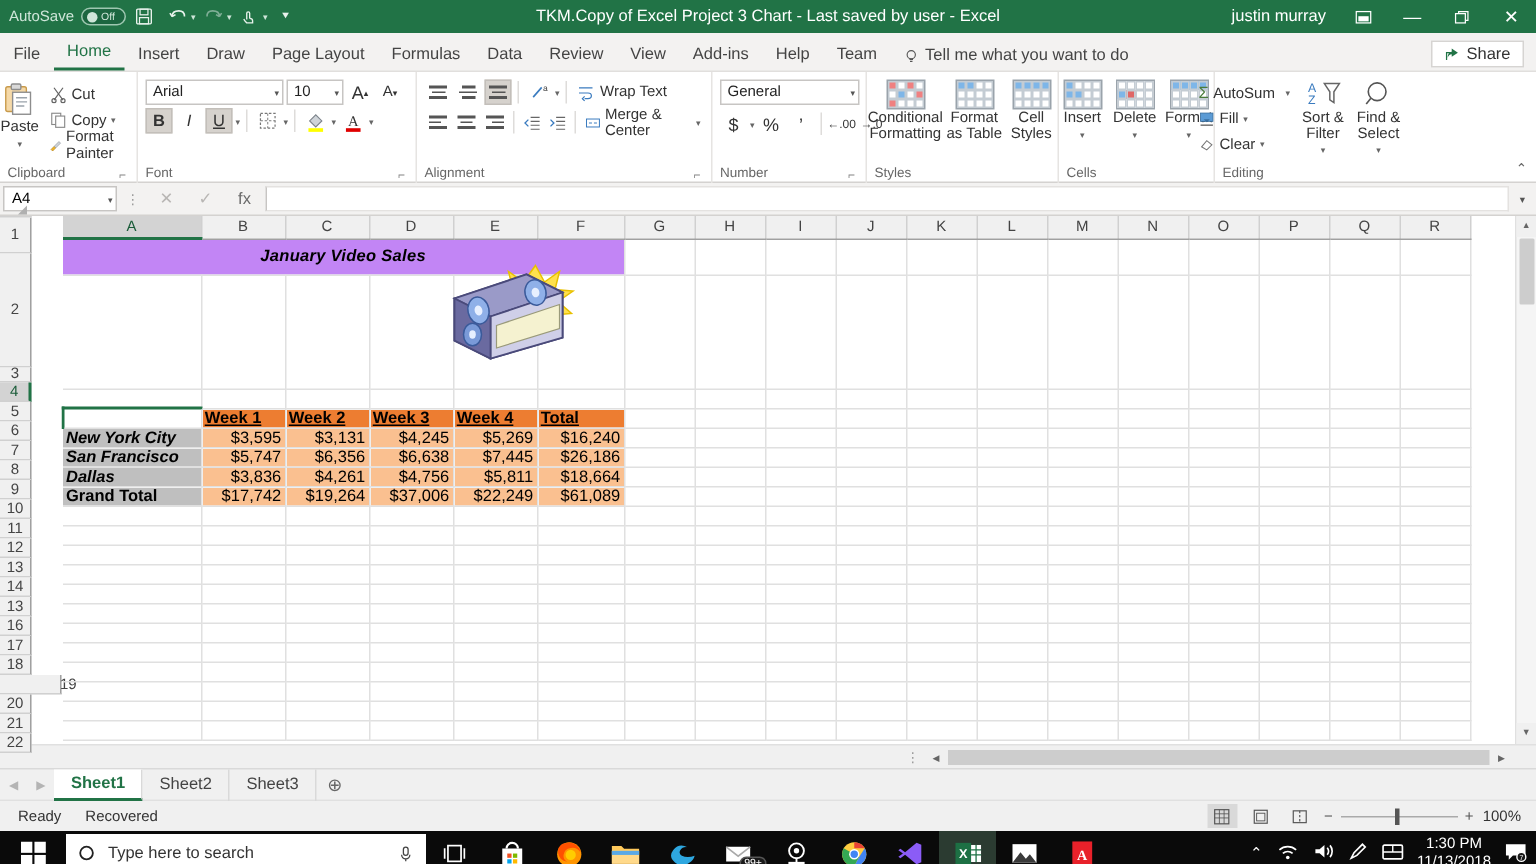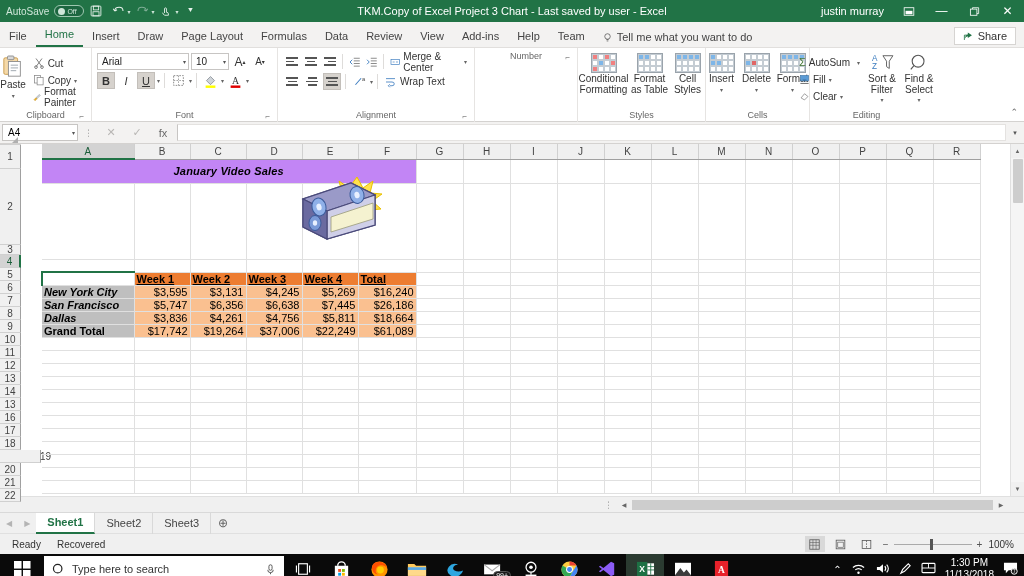--- a/index.html
+++ b/index.html
@@ -23,21 +23,21 @@
   
   .tabsrow { height:26px; background:#f3f2f1; display:flex; align-items:flex-end; position:relative; border-bottom:1px solid #e1dfdd; }
   .tab { padding:4px 9px 5px; font-size:11px; color:#444; }
   .tab.active { color:#217346; border-bottom:2px solid #217346; font-weight:normal; }
   .tellme { display:flex; align-items:center; gap:4px; padding:4px 8px; font-size:11px; color:#444; }
   .share { margin-left:auto; margin-right:8px; margin-bottom:2px; display:flex; align-items:center; gap:4px; font-size:11px; color:#333; border:1px solid #d6d4d2; padding:2px 8px; background:#fff; }
 
   
   .ribbon { height:74px; background:#fff; border-bottom:1px solid #d4d2d0; display:flex; position:relative; }
   .rgroup { display:flex; flex-direction:column; align-items:center; justify-content:space-between; border-right:1px solid #e6e4e2; padding:3px 5px 0; position:relative; height:74px; }
-  .rgroup .glabel { font-size:9px; color:#666; padding-bottom:2px; width:100%; text-align:center; position:relative; }
+  .rgroup .glabel { font-size:9px; color:#666; padding-bottom:2px; width:100%; text-align:left; position:relative; }
   .glabel .launcher { position:absolute; right:2px; bottom:1px; font-size:8px; color:#888; }
   .gbody { display:flex; align-items:flex-start; gap:3px; flex:1; padding-top:2px; }
   .bigbtn { display:flex; flex-direction:column; align-items:center; width:40px; font-size:10px; color:#333; gap:1px; }
   .bigbtn .lbl { text-align:center; line-height:1.05; }
   .smbtn { display:flex; align-items:center; gap:3px; font-size:10px; color:#333; padding:1px 2px; height:16px; }
   .col { display:flex; flex-direction:column; gap:1px; }
 
   .fontbox { display:flex; align-items:center; gap:2px; }
   .inputbox { border:1px solid #c7c5c3; height:17px; background:#fff; display:flex; align-items:center; padding:0 2px 0 4px; font-size:10px; color:#222; }
   .inputbox .arr { margin-left:auto; font-size:6px; color:#555; padding-left:4px; }
@@ -296,20 +296,59 @@
       </div>
     </div>
     <div class="glabel">
       <span>Font</span>
       <span class="launcher">⌐</span>
     </div>
   </div>
 
   <div class="rgroup" style="width:197px;">
     <div class="gbody" style="flex-direction:column; gap:3px; align-items:flex-start; width:100%;">
+      <div class="fontbox">
+        <span class="fbtn">
+            <span class="align-ic">
+              <i style="width:12px"></i>
+              <i style="width:9px"></i>
+              <i style="width:12px"></i>
+            </span>
+          </span>
+        <span class="fbtn">
+            <span class="align-ic">
+              <i style="width:9px"></i>
+              <i style="width:12px"></i>
+              <i style="width:9px"></i>
+            </span>
+          </span>
+        <span class="fbtn on">
+            <span class="align-ic">
+              <i style="width:12px"></i>
+              <i style="width:9px"></i>
+              <i style="width:12px"></i>
+            </span>
+          </span>
+        <span class="sep"></span>
+        <span class="fbtn">
+          <svg width="13" height="13" viewBox="0 0 16 16">
+              <path d="M3 12 L10 4" stroke="#3a7bbf" stroke-width="1.3"></path>
+              <text x="11" y="7" font-size="7" fill="#444" font-family="Liberation Sans, sans-serif">a</text>
+            </svg>
+        </span>
+        <span style="font-size:6px;color:#666;">▾</span>
+        <span class="sep"></span>
+        <span class="smbtn">
+          <svg width="13" height="12" viewBox="0 0 16 16">
+              <path d="M2 3.5 h12 M2 8 h8 q3 0 3 2.5 t-3 2.5 H7" stroke="#3a7bbf" stroke-width="1.1" fill="none"></path>
+              <path d="M7 11 L5 13 L7 15" stroke="#3a7bbf" stroke-width="1.1" fill="none"></path>
+            </svg>
+          <span>Wrap Text</span>
+        </span>
+      </div>
       <div class="fontbox">
         <span class="fbtn">
             <span class="align-ic">
               <i style="width:12px"></i>
               <i style="width:8px;margin-right:4px"></i>
               <i style="width:12px"></i>
             </span>
           </span>
         <span class="fbtn">
             <span class="align-ic">
@@ -341,67 +380,43 @@
         <span class="sep"></span>
         <span class="smbtn">
           <svg width="13" height="12" viewBox="0 0 16 16">
               <rect x="1.5" y="4" width="13" height="8" fill="#fff" stroke="#3a7bbf" stroke-width="1"></rect>
               <path d="M4 8 h3 M9 8 h3" stroke="#3a7bbf" stroke-width="1"></path>
             </svg>
           <span>Merge &amp; Center</span>
           <span style="font-size:6px;color:#666;">▾</span>
         </span>
       </div>
-      <div class="fontbox">
-        <span class="fbtn">
-            <span class="align-ic">
-              <i style="width:12px"></i>
-              <i style="width:9px"></i>
-              <i style="width:12px"></i>
-            </span>
-          </span>
-        <span class="fbtn">
-            <span class="align-ic">
-              <i style="width:9px"></i>
-              <i style="width:12px"></i>
-              <i style="width:9px"></i>
-            </span>
-          </span>
-        <span class="fbtn on">
-            <span class="align-ic">
-              <i style="width:12px"></i>
-              <i style="width:9px"></i>
-              <i style="width:12px"></i>
-            </span>
-          </span>
-        <span class="sep"></span>
-        <span class="fbtn">
-          <svg width="13" height="13" viewBox="0 0 16 16">
-              <path d="M3 12 L10 4" stroke="#3a7bbf" stroke-width="1.3"></path>
-              <text x="11" y="7" font-size="7" fill="#444" font-family="Liberation Sans, sans-serif">a</text>
-            </svg>
-        </span>
-        <span style="font-size:6px;color:#666;">▾</span>
-        <span class="sep"></span>
-        <span class="smbtn">
-          <svg width="13" height="12" viewBox="0 0 16 16">
-              <path d="M2 3.5 h12 M2 8 h8 q3 0 3 2.5 t-3 2.5 H7" stroke="#3a7bbf" stroke-width="1.1" fill="none"></path>
-              <path d="M7 11 L5 13 L7 15" stroke="#3a7bbf" stroke-width="1.1" fill="none"></path>
-            </svg>
-          <span>Wrap Text</span>
-        </span>
-      </div>
     </div>
     <div class="glabel">
       <span>Alignment</span>
       <span class="launcher">⌐</span>
     </div>
   </div>
 
   <div class="rgroup" style="width:103px;">
+    <div class="gbody" style="flex-direction:column; gap:4px; align-items:flex-start; width:100%;">
+      <div class="inputbox" style="width:93px;">
+        <span>General</span>
+          <span class="arr">▾</span>
+      </div>
+      <div class="fontbox">
+        <span class="fbtn" style="font-size:12px;">$</span>
+        <span style="font-size:6px;color:#666;">▾</span>
+        <span class="fbtn" style="font-size:12px;">%</span>
+        <span class="fbtn" style="font-size:12px;">’</span>
+        <span class="sep"></span>
+        <span class="fbtn" style="font-size:8px;">←.00</span>
+        <span class="fbtn" style="font-size:8px;">→.0</span>
+      </div>
+    </div>
     <div class="glabel">
       <span>Number</span>
       <span class="launcher">⌐</span>
     </div>
   </div>
 
   <div class="rgroup" style="width:128px;">
     <div class="gbody" style="gap:2px;">
       <div class="bigbtn" style="width:48px;">
         <span class="styleicon">

